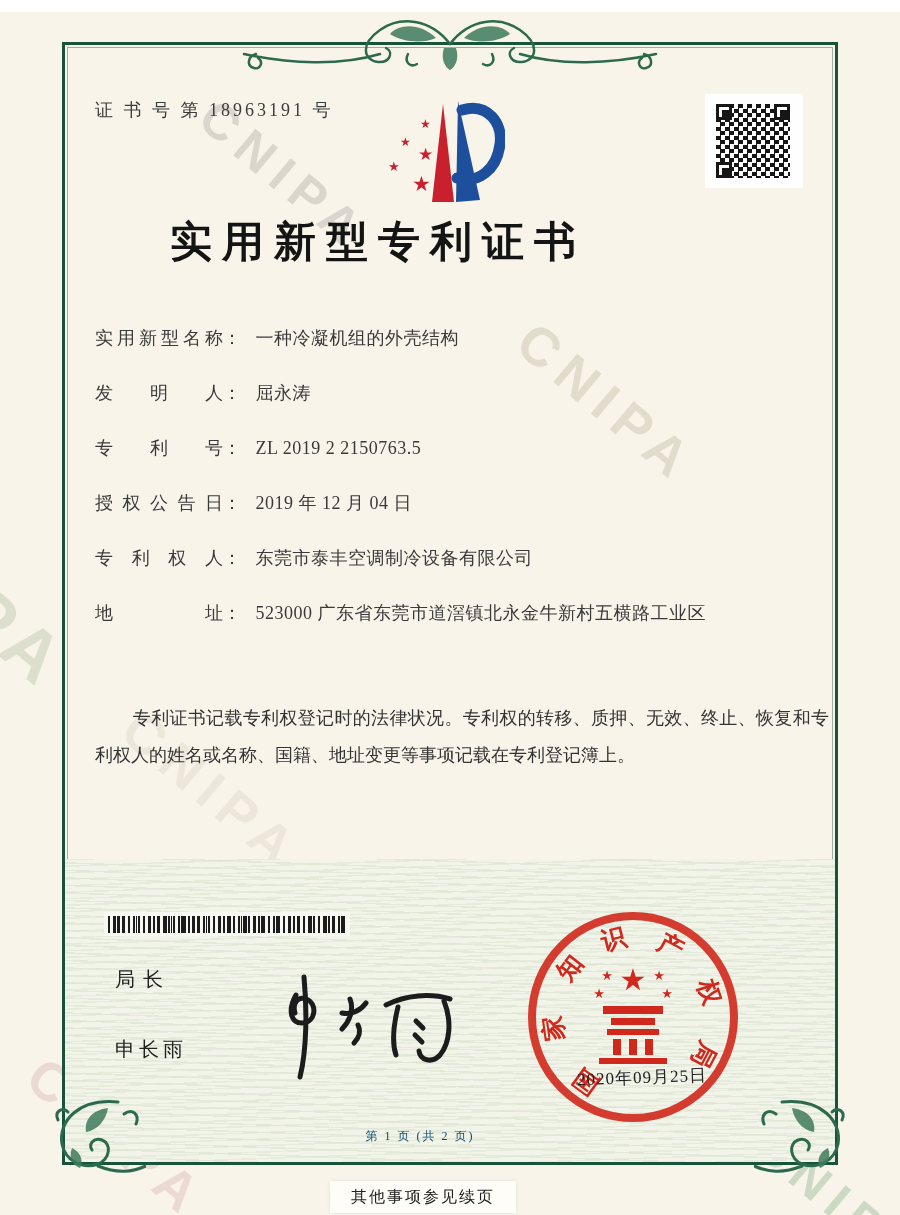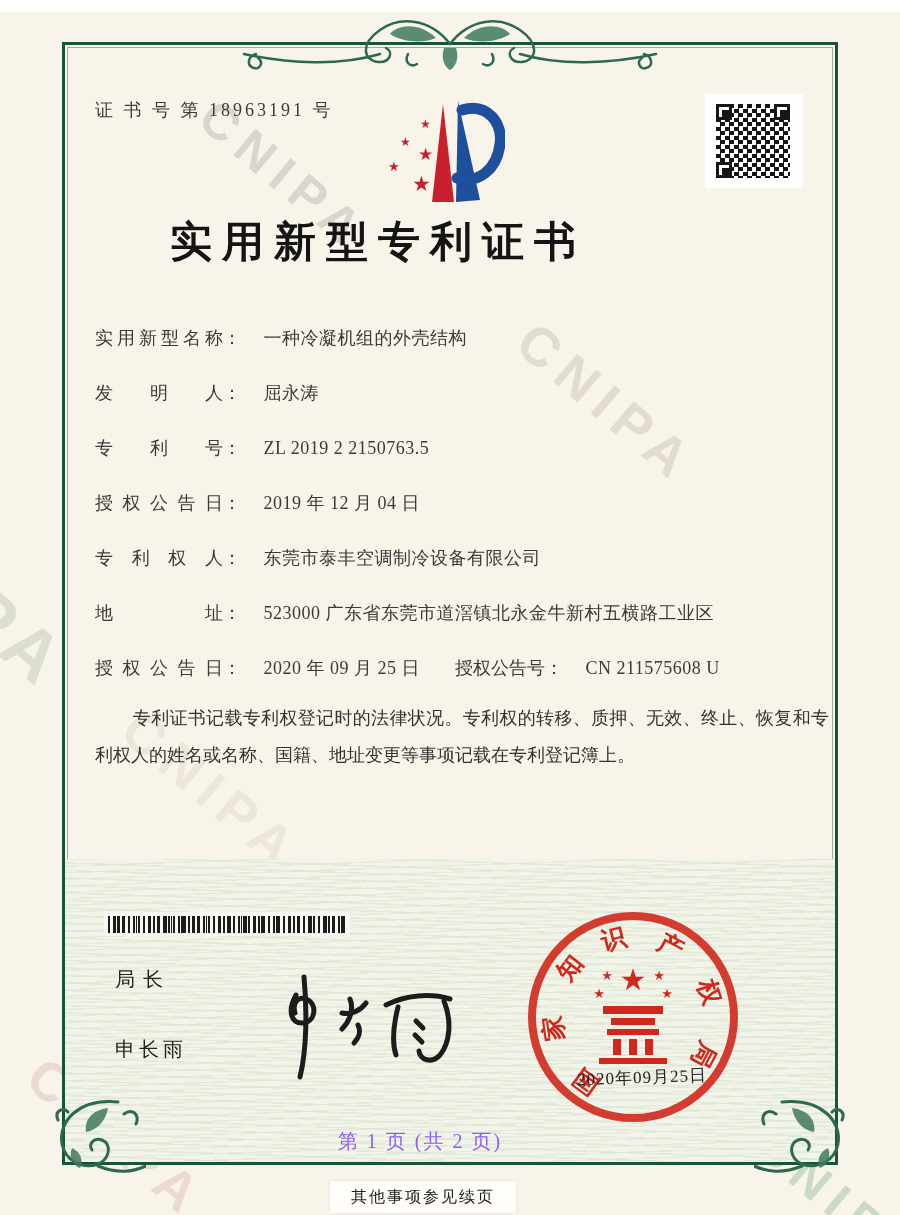--- a/index.html
+++ b/index.html
@@ -44,21 +44,21 @@
   .finder::after{content:"";position:absolute;left:3px;top:3px;width:7px;height:7px;background:#161616;}
   .title{
     position:absolute;left:62px;top:214px;width:632px;text-align:center;z-index:4;
     font-size:42px;font-weight:700;letter-spacing:10px;color:#141414;
   }
   
   .fields{position:absolute;left:95px;top:324px;width:720px;z-index:4;font-size:18px;color:#3a3a3a;}
   .frow{position:relative;height:55px;line-height:28px;}
   .flabel{display:inline-block;width:128px;text-align:justify;text-align-last:justify;vertical-align:top;}
   .fcolon{display:inline-block;}
-  .fvalue{display:inline-block;margin-left:18px;letter-spacing:.5px;}
+  .fvalue{display:inline-block;margin-left:10px;letter-spacing:.5px;}
   .auth2{position:absolute;left:360px;top:0;}
   
   .paras{position:absolute;left:95px;top:700px;width:734px;z-index:4;font-size:18px;line-height:37px;text-align:justify;color:#333;}
   .paras p{margin:0;text-indent:2.1em;}
   
   .barcode{
     position:absolute;left:104px;top:912px;width:246px;height:24px;z-index:4;background:#f8f8f2;
     padding:0;
   }
   .barcode-bars{
@@ -80,21 +80,21 @@
     position:absolute;left:50%;top:50%;width:30px;height:30px;margin:-15px 0 0 -15px;
     color:#d0281c;font-size:25px;font-weight:700;text-align:center;line-height:30px;
   }
   .emblem{position:absolute;left:55px;top:42px;width:100px;height:116px;}
   .seal-date{
     position:absolute;left:552px;top:1066px;width:180px;text-align:center;z-index:6;
     font-size:17px;color:#222;letter-spacing:1px;transform:rotate(-2deg);
   }
   .page-footer{
     position:absolute;left:62px;top:1128px;width:776px;text-align:center;z-index:4;
-    font-size:20px;color:#8b5cf6;transform:translateX(-30px);letter-spacing:2px;
+    font-size:12px;color:#0c4a6e;transform:translateX(-30px);letter-spacing:2px;
   }
   .cont-box{
     position:absolute;left:330px;top:1181px;width:186px;height:32px;z-index:4;
     background:#fffdf7;box-shadow:0 0 4px rgba(0,0,0,.08);
     text-align:center;line-height:32px;font-size:16px;color:#222;letter-spacing:2px;
   }
   .top-strip{position:absolute;left:0;top:0;width:900px;height:12px;background:#fff;z-index:3;}
   .ornament-top{position:absolute;left:230px;top:8px;width:440px;height:64px;z-index:4;}
   .corner-bl{position:absolute;left:48px;top:1092px;width:98px;height:86px;z-index:4;}
   .corner-br{position:absolute;left:754px;top:1092px;width:98px;height:86px;z-index:4;transform:scaleX(-1);}
@@ -202,28 +202,20 @@
     <span class="flabel">授权公告日</span><span class="fcolon">：</span>
     <span class="fvalue">2019 年 12 月 04 日</span>
   </div>
   <div class="frow">
     <span class="flabel">专 利 权 人</span><span class="fcolon">：</span>
     <span class="fvalue">东莞市泰丰空调制冷设备有限公司</span>
   </div>
   <div class="frow">
     <span class="flabel">地 址</span><span class="fcolon">：</span>
     <span class="fvalue">523000 广东省东莞市道滘镇北永金牛新村五横路工业区</span>
-  </div>
-  <div class="frow">
-    <span class="flabel">授权公告日</span><span class="fcolon">：</span>
-    <span class="fvalue">2020 年 09 月 25 日</span>
-    <span class="auth2">
-      <span>授权公告号</span><span>：</span>
-      <span class="fvalue">CN 211575608 U</span>
-    </span>
   </div>
 </div>
 
 <div class="paras">
   <p>专利证书记载专利权登记时的法律状况。专利权的转移、质押、无效、终止、恢复和专利权人的姓名或名称、国籍、地址变更等事项记载在专利登记簿上。</p>
 </div>
 
 <div class="barcode">
   <div class="barcode-bars"></div>
 </div>

